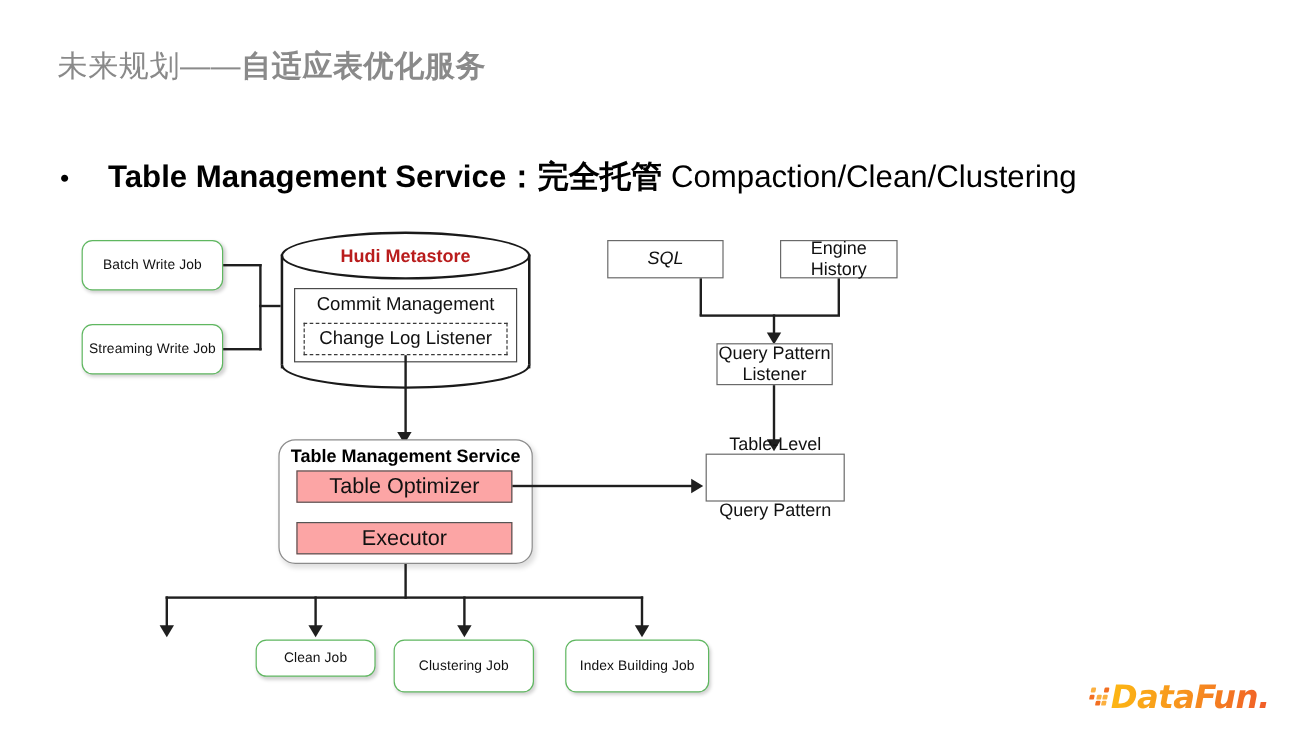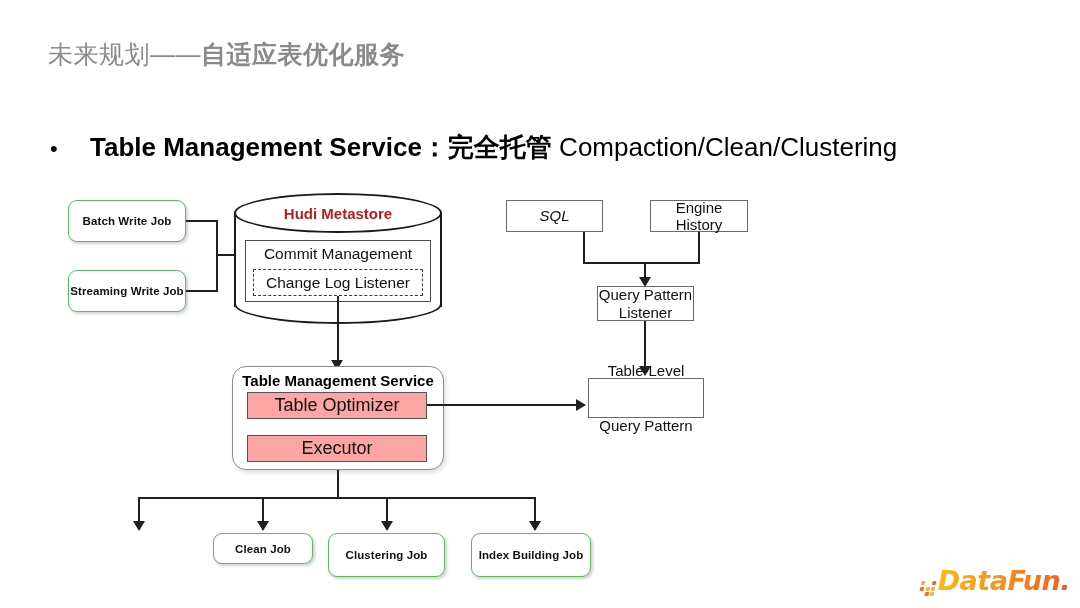--- a/index.html
+++ b/index.html
@@ -71,21 +71,21 @@
     text-align: center;
     background: #ffffff;
     color: #111111;
   }
 
   
   .node-green {
     border: 1.6px solid #5fb760;
     border-radius: 9px;
     font-size: 11.5px;
-    font-weight: bold;
+    font-weight: normal;
     letter-spacing: 0.1px;
     box-shadow: 1.5px 2px 3px rgba(0,0,0,0.18);
     text-align: right;
   }
 
   
   .node-rect {
     border: 1.4px solid #6a6a6a;
     font-size: 15px;
     line-height: 1.15;
@@ -169,24 +169,24 @@
   }
   .arrow-right {
     border-top: 6.5px solid transparent;
     border-bottom: 6.5px solid transparent;
     border-left: 10px solid #1f1f1f;
   }
 
   
   #datafun-logo {
     position: absolute;
-    right: 10px;
+    right: 22px;
     bottom: 12px;
     display: flex;
-    align-items: flex-end;
+    align-items: center;
     height: 30px;
   }
   #logo-dots {
     display: grid;
     grid-template-columns: repeat(3, 4px);
     grid-template-rows: repeat(3, 4px);
     gap: 1.6px;
     margin-right: 2px;
     transform: skewX(-12deg);
   }

